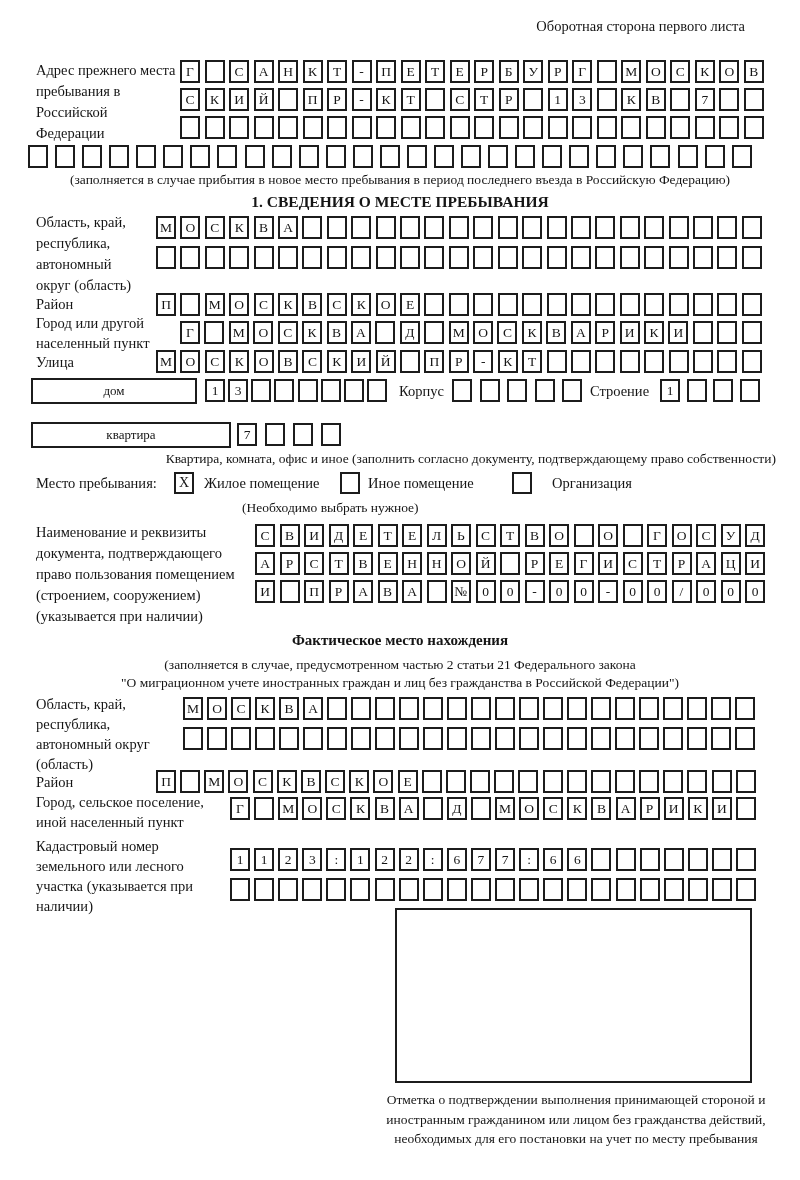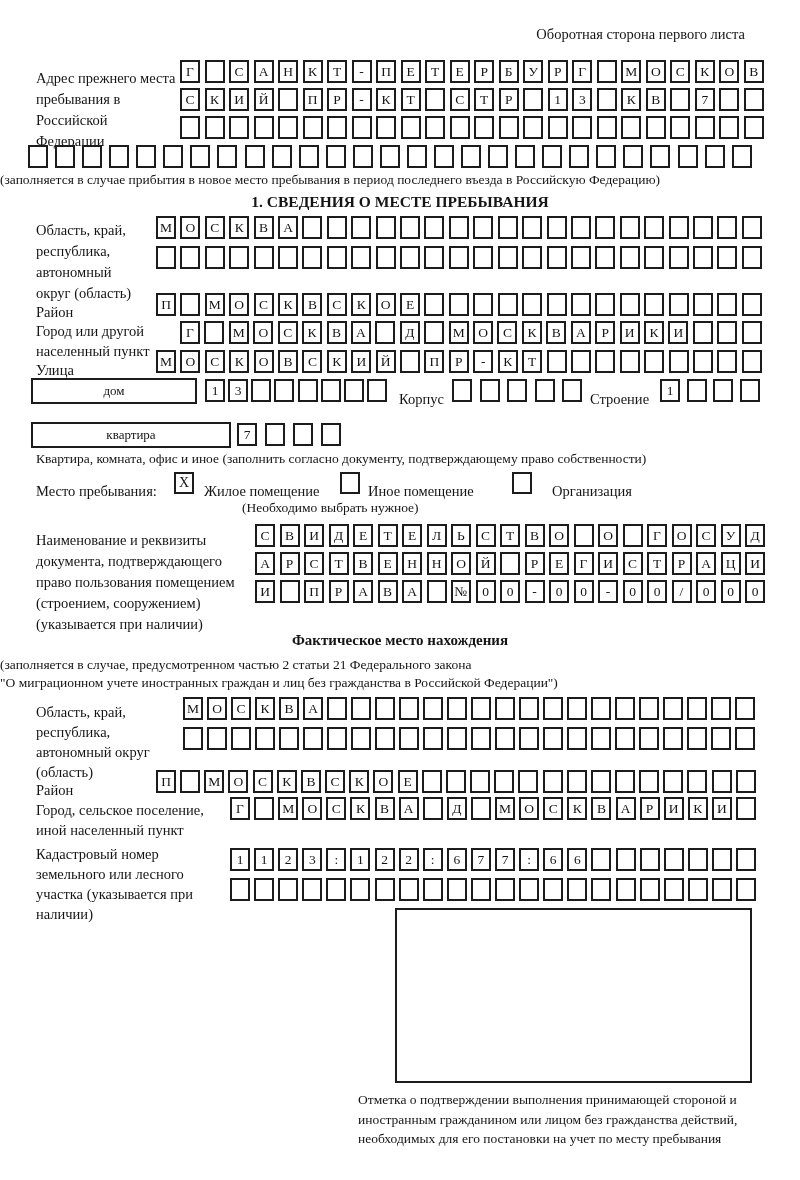--- a/index.html
+++ b/index.html
@@ -3,29 +3,29 @@
 <meta charset="utf-8">
 <style>
   html,body{margin:0;padding:0;background:#fff;}
   .page{position:relative;width:800px;height:1180px;background:#ffffff;
         font-family:"Liberation Serif","DejaVu Serif",serif;color:#151515;overflow:hidden;}
   .abs{position:absolute;}
   .row{display:flex;justify-content:space-between;}
   .cbox{width:20px;height:23px;border:2px solid #1c1c1c;box-sizing:border-box;
         display:flex;align-items:center;justify-content:center;
         font-size:13.5px;line-height:1;background:#fff;flex:0 0 auto;}
-  .lbl{font-size:14.5px;line-height:21px;margin-top:8px;}
+  .lbl{font-size:14.5px;line-height:21px;}
   .cap{font-size:13.5px;line-height:17px;}
   .hd{font-weight:bold;font-size:15.5px;text-align:center;width:800px;left:0;}
   .wbox{border:2px solid #1c1c1c;box-sizing:border-box;display:flex;align-items:center;
         justify-content:center;font-size:13px;background:#fff;}
   .ckb{width:20px;height:22px;border:2px solid #1c1c1c;box-sizing:border-box;
        display:flex;align-items:center;justify-content:center;font-size:14px;background:#fff;}
   .stamp{border:2px solid #1c1c1c;box-sizing:border-box;background:#fff;}
-  .ctr{text-align:left;}
+  .ctr{text-align:center;}
 </style>
 </head>
 <body>
 
 <div class="page">
 
   <div class="abs lbl" style="left:400px;top:16px;width:345px;text-align:right;">Оборотная сторона первого листа</div>
 
   <div class="abs lbl" style="left:36px;top:60px;width:142px;">Адрес прежнего места пребывания в Российской Федерации</div>
   <div class="abs row" style="left:180px;top:60px;width:584px;">
@@ -308,21 +308,21 @@
       <div class="cbox"></div>
     </div>
 
   <div class="abs wbox" style="left:31px;top:422px;width:200px;height:26px;">квартира</div>
   <div class="abs row" style="left:237px;top:423px;width:104px;">
       <div class="cbox">7</div>
       <div class="cbox"></div>
       <div class="cbox"></div>
       <div class="cbox"></div>
     </div>
-  <div class="abs cap" style="left:36px;top:450px;width:740px;">Квартира, комната, офис и иное (заполнить согласно документу, подтверждающему право собственности)</div>
+  <div class="abs cap" style="left:36px;top:450px;width:740px;text-align:right;">Квартира, комната, офис и иное (заполнить согласно документу, подтверждающему право собственности)</div>
 
   <div class="abs lbl" style="left:36px;top:473px;">Место пребывания:</div>
   <div class="abs ckb" style="left:174px;top:472px;">X</div>
   <div class="abs lbl" style="left:204px;top:473px;">Жилое помещение</div>
   <div class="abs ckb" style="left:340px;top:472px;"></div>
   <div class="abs lbl" style="left:368px;top:473px;">Иное помещение</div>
   <div class="abs ckb" style="left:512px;top:472px;"></div>
   <div class="abs lbl" style="left:552px;top:473px;">Организация</div>
   <div class="abs cap" style="left:242px;top:499px;text-align:right;">(Необходимо выбрать нужное)</div>
 

